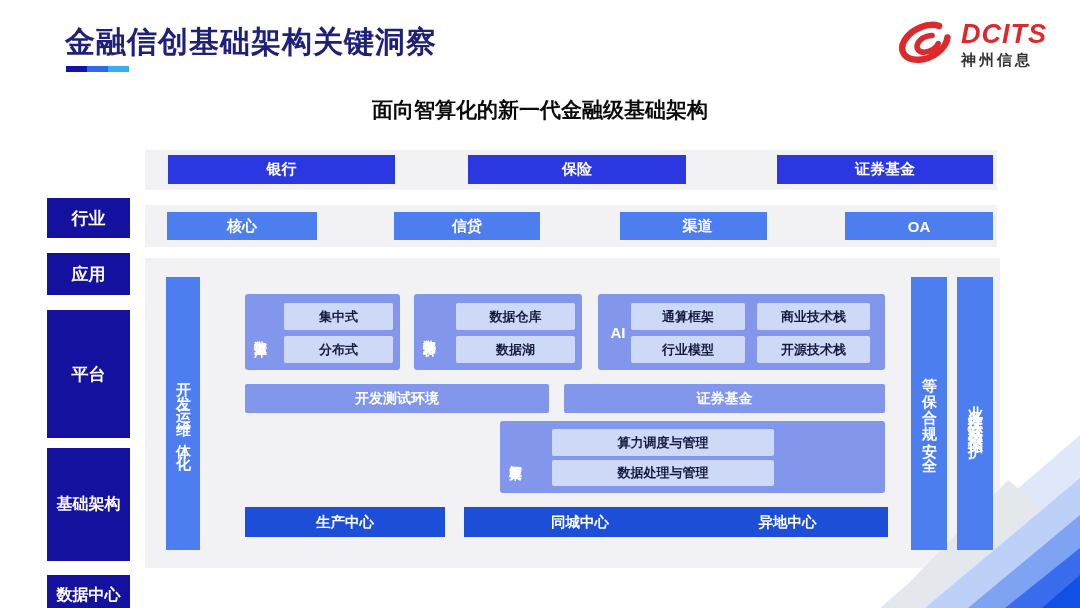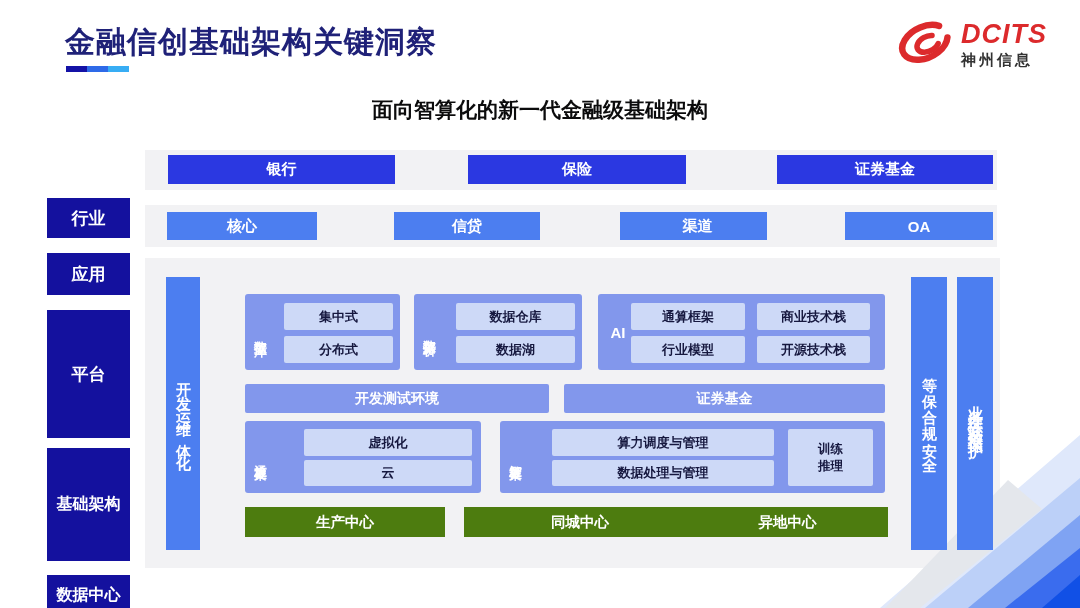--- a/index.html
+++ b/index.html
@@ -76,21 +76,21 @@
   .g-gc { left:100px; top:163px; width:236px; height:72px; }
   .g-gc .g-label, .g-ic .g-label { font-size:12.5px; }
   .g-gc .c1 { left:59px; top:8px;  width:168px; height:27px; }
   .g-gc .c2 { left:59px; top:39px; width:168px; height:26px; }
   .g-ic { left:355px; top:163px; width:385px; height:72px; }
   .g-ic .c1 { left:52px;  top:8px;  width:222px; height:27px; }
   .g-ic .c2 { left:52px;  top:39px; width:222px; height:26px; }
   .g-ic .c3 { left:288px; top:8px;  width:85px;  height:57px; font-size:12.5px;
               white-space:pre-line; text-align:center; line-height:1.35; }
 
-  .dcbar { background:#4d7c0f; color:#fff; font-weight:bold; font-size:14.5px; top:249px; height:30px; }
+  .dcbar { background:#1d4ed8; color:#fff; font-weight:bold; font-size:14.5px; top:249px; height:30px; }
   .dc1 { left:100px; width:200px; } .dc2 { left:319px; width:232px; } .dc3 { left:542px; width:201px; }
 
   
   .decor { left:0; top:0; width:1080px; height:608px; pointer-events:none; }
   .decor div { position:absolute; inset:0; }
   .d1 { background:#dfe8fb; clip-path:polygon(1080px 435px, 880px 608px, 1080px 608px); }
   .d2 { background:#bcd0f8; clip-path:polygon(1080px 478px, 925px 608px, 1080px 608px); }
   .d3 { background:#7fa3f3; clip-path:polygon(1080px 515px, 968px 608px, 1080px 608px); }
   .d4 { background:#3a6cee; clip-path:polygon(1080px 548px, 1005px 608px, 1080px 608px); }
   .d5 { background:#1150e6; clip-path:polygon(1080px 575px, 1042px 608px, 1080px 608px); }
@@ -164,32 +164,25 @@
       <div class="ai-label">AI</div>
       <div class="cell a1">通算框架</div>
       <div class="cell a2">商业技术栈</div>
       <div class="cell a3">行业模型</div>
       <div class="cell a4">开源技术栈</div>
     </div>
 
     <div class="abs flexc envbar devtest">开发测试环境</div>
     <div class="abs flexc envbar prodenv">证券基金</div>
 
-    <div class="abs group g-gc">
-      <div class="g-label">通算框架</div>
-      <div class="cell c1">虚拟化</div>
-      <div class="cell c2">云</div>
-    </div>
 
     <div class="abs group g-ic">
       <div class="g-label">智算框架</div>
       <div class="cell c2">数据处理与管理</div>
       <div class="cell c1">算力调度与管理</div>
-      <div class="cell c3">训练
-推理</div>
     </div>
 
     <div class="abs flexc dcbar dc1">生产中心</div>
     <div class="abs flexc dcbar dc2">同城中心</div>
     <div class="abs flexc dcbar dc3">异地中心</div>
 
     <div class="abs flexc vbar secbar">等保合规安全</div>
     <div class="abs flexc vbar bcbar">业务连续性及数据保护</div>
   </div>
 

